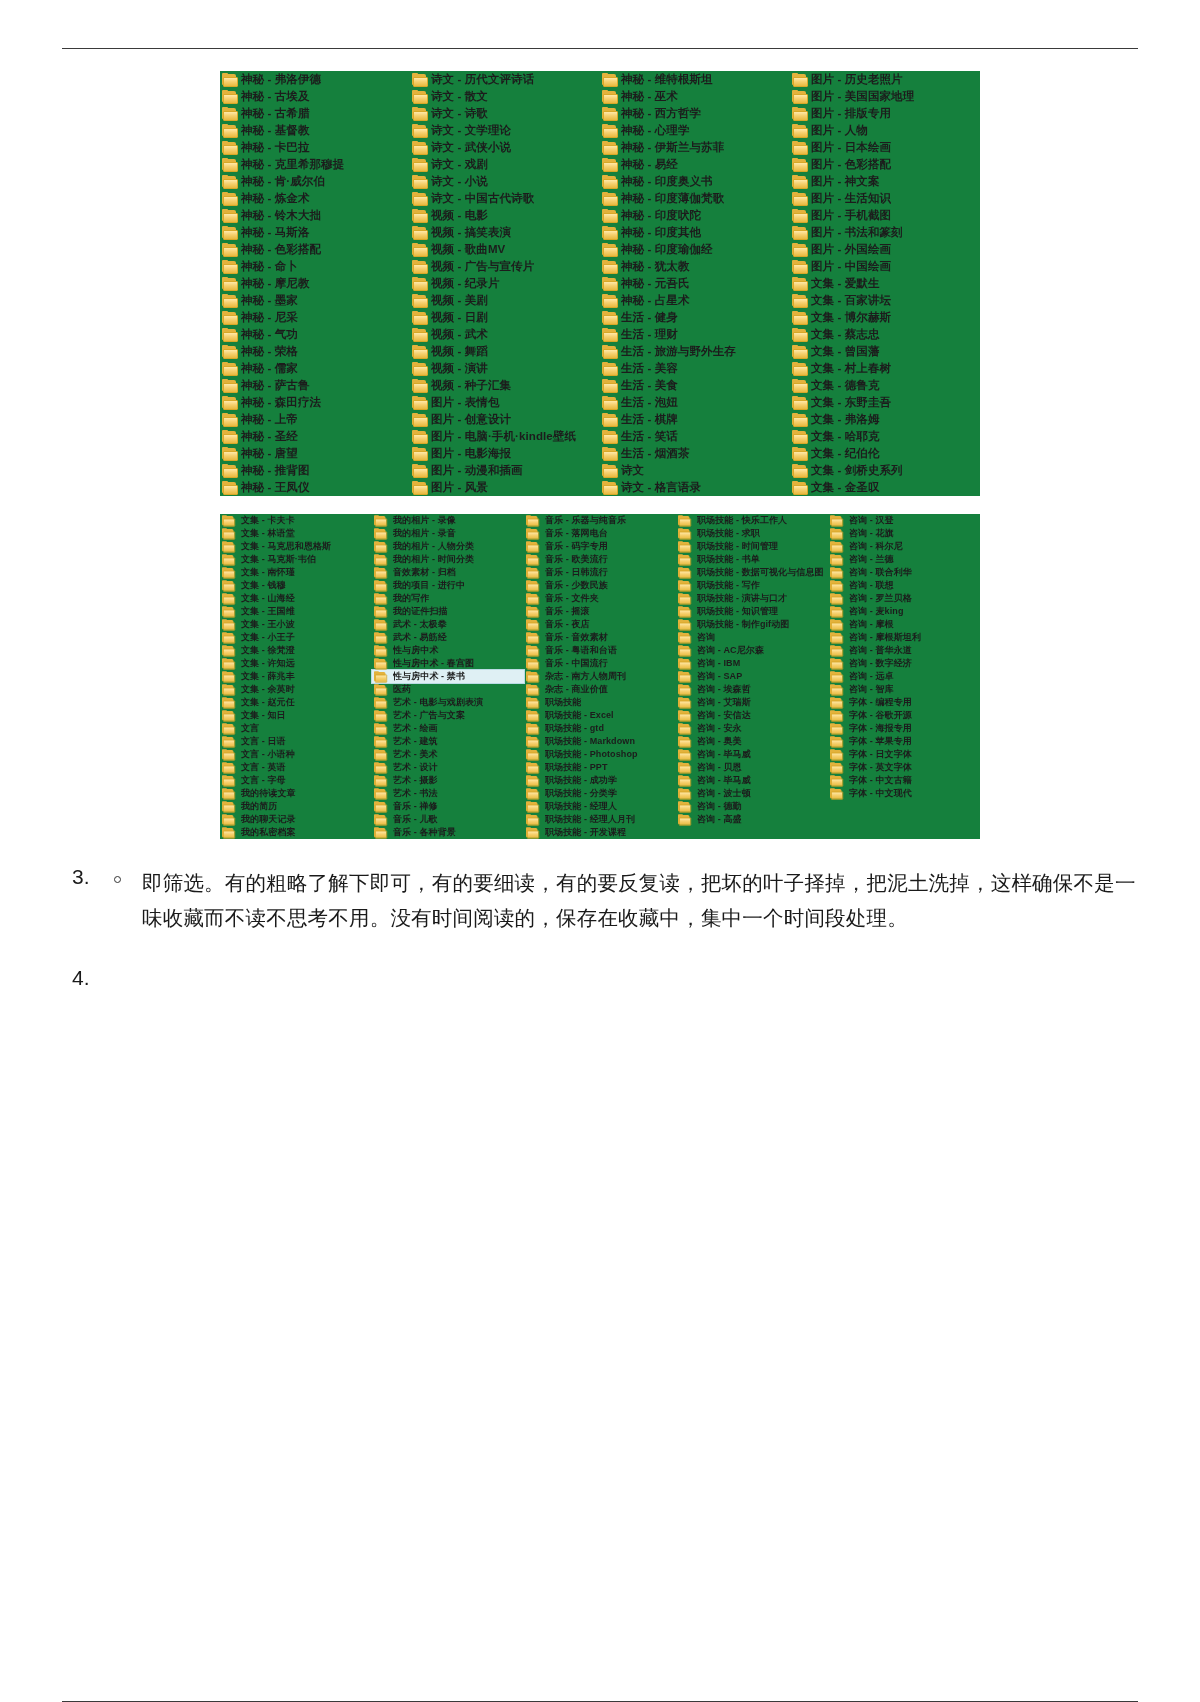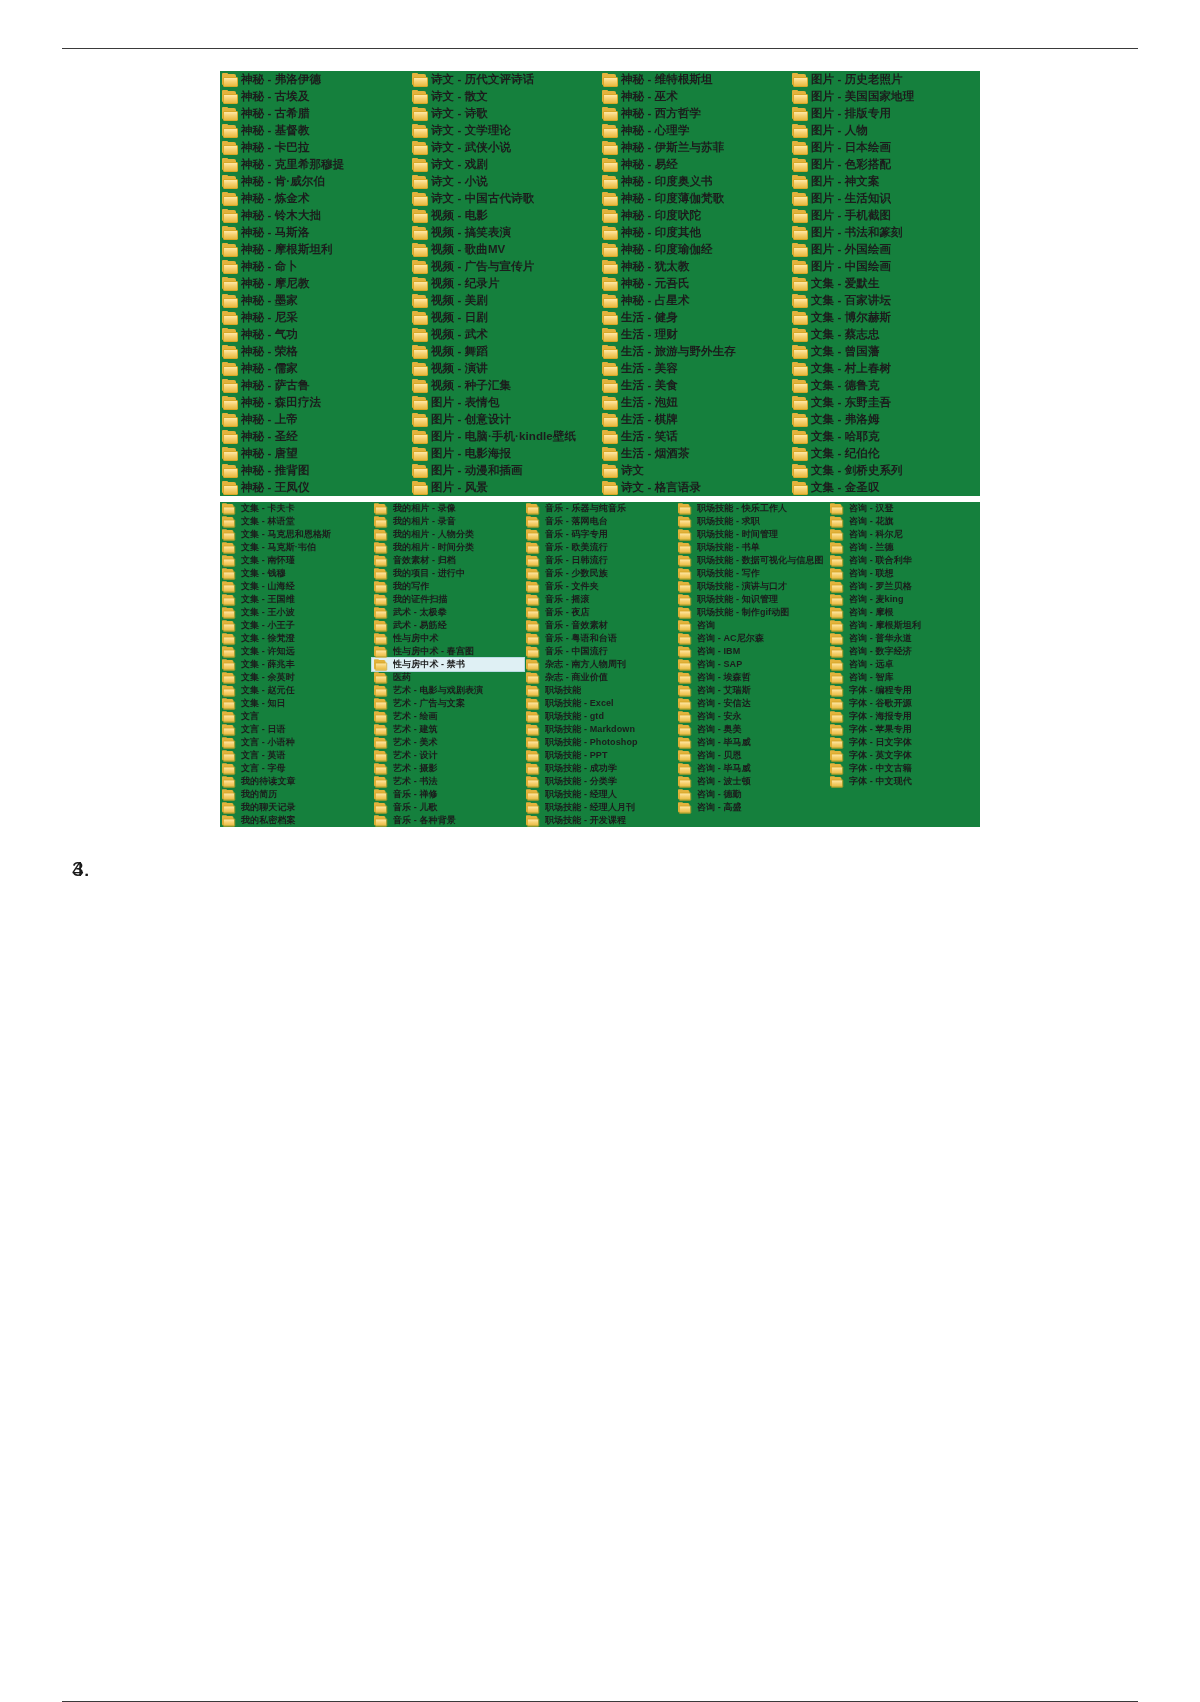--- a/index.html
+++ b/index.html
@@ -31,21 +31,21 @@
   .rule-bottom { position: absolute; left: 62px; right: 62px; bottom: 48px; }
 
   
   .shot {
     margin: 22px auto 0 auto;
     width: 760px;
   }
   .shot-group {
     background: #15803d;
   }
-  .shot-group + .shot-group { margin-top: 6px; }
+  .shot-group + .shot-group { margin-top: 18px; }
 
   .cols {
     display: flex;
     gap: 0;
   }
   .col {
     flex: 1 1 0;
     min-width: 0;
   }
   .item {
@@ -253,21 +253,21 @@
                 <span class="front"></span>
               </span>
               <span class="label">神秘 - 马斯洛</span>
             </div>
           <div class="item">
               <span class="folder">
                 <span class="tab"></span>
                 <span class="back"></span>
                 <span class="front"></span>
               </span>
-              <span class="label">神秘 - 摩根斯坦利</span>
+              <span class="label">神秘 - 色彩搭配</span>
             </div>
           <div class="item">
               <span class="folder">
                 <span class="tab"></span>
                 <span class="back"></span>
                 <span class="front"></span>
               </span>
               <span class="label">神秘 - 命卜</span>
             </div>
           <div class="item">
@@ -1977,20 +1977,26 @@
       </div>
     </div>
 
   </div>
 
   <div class="content">
     <ol class="outline">
 
       <li class="numbered">
         <span class="num">3.</span>
+        <ul class="sub">
+          <li class="bullet">
+            <span class="hollow-dot"></span>
+            <div class="para">即筛选。有的粗略了解下即可，有的要细读，有的要反复读，把坏的叶子择掉，把泥土洗掉，这样确保不是一味收藏而不读不思考不用。没有时间阅读的，保存在收藏中，集中一个时间段处理。</div>
+          </li>
+        </ul>
       </li>
 
       <li class="numbered">
         <span class="num">4.</span>
       </li>
 
     </ol>
   </div>
 
   <div class="rule rule-bottom"></div>

